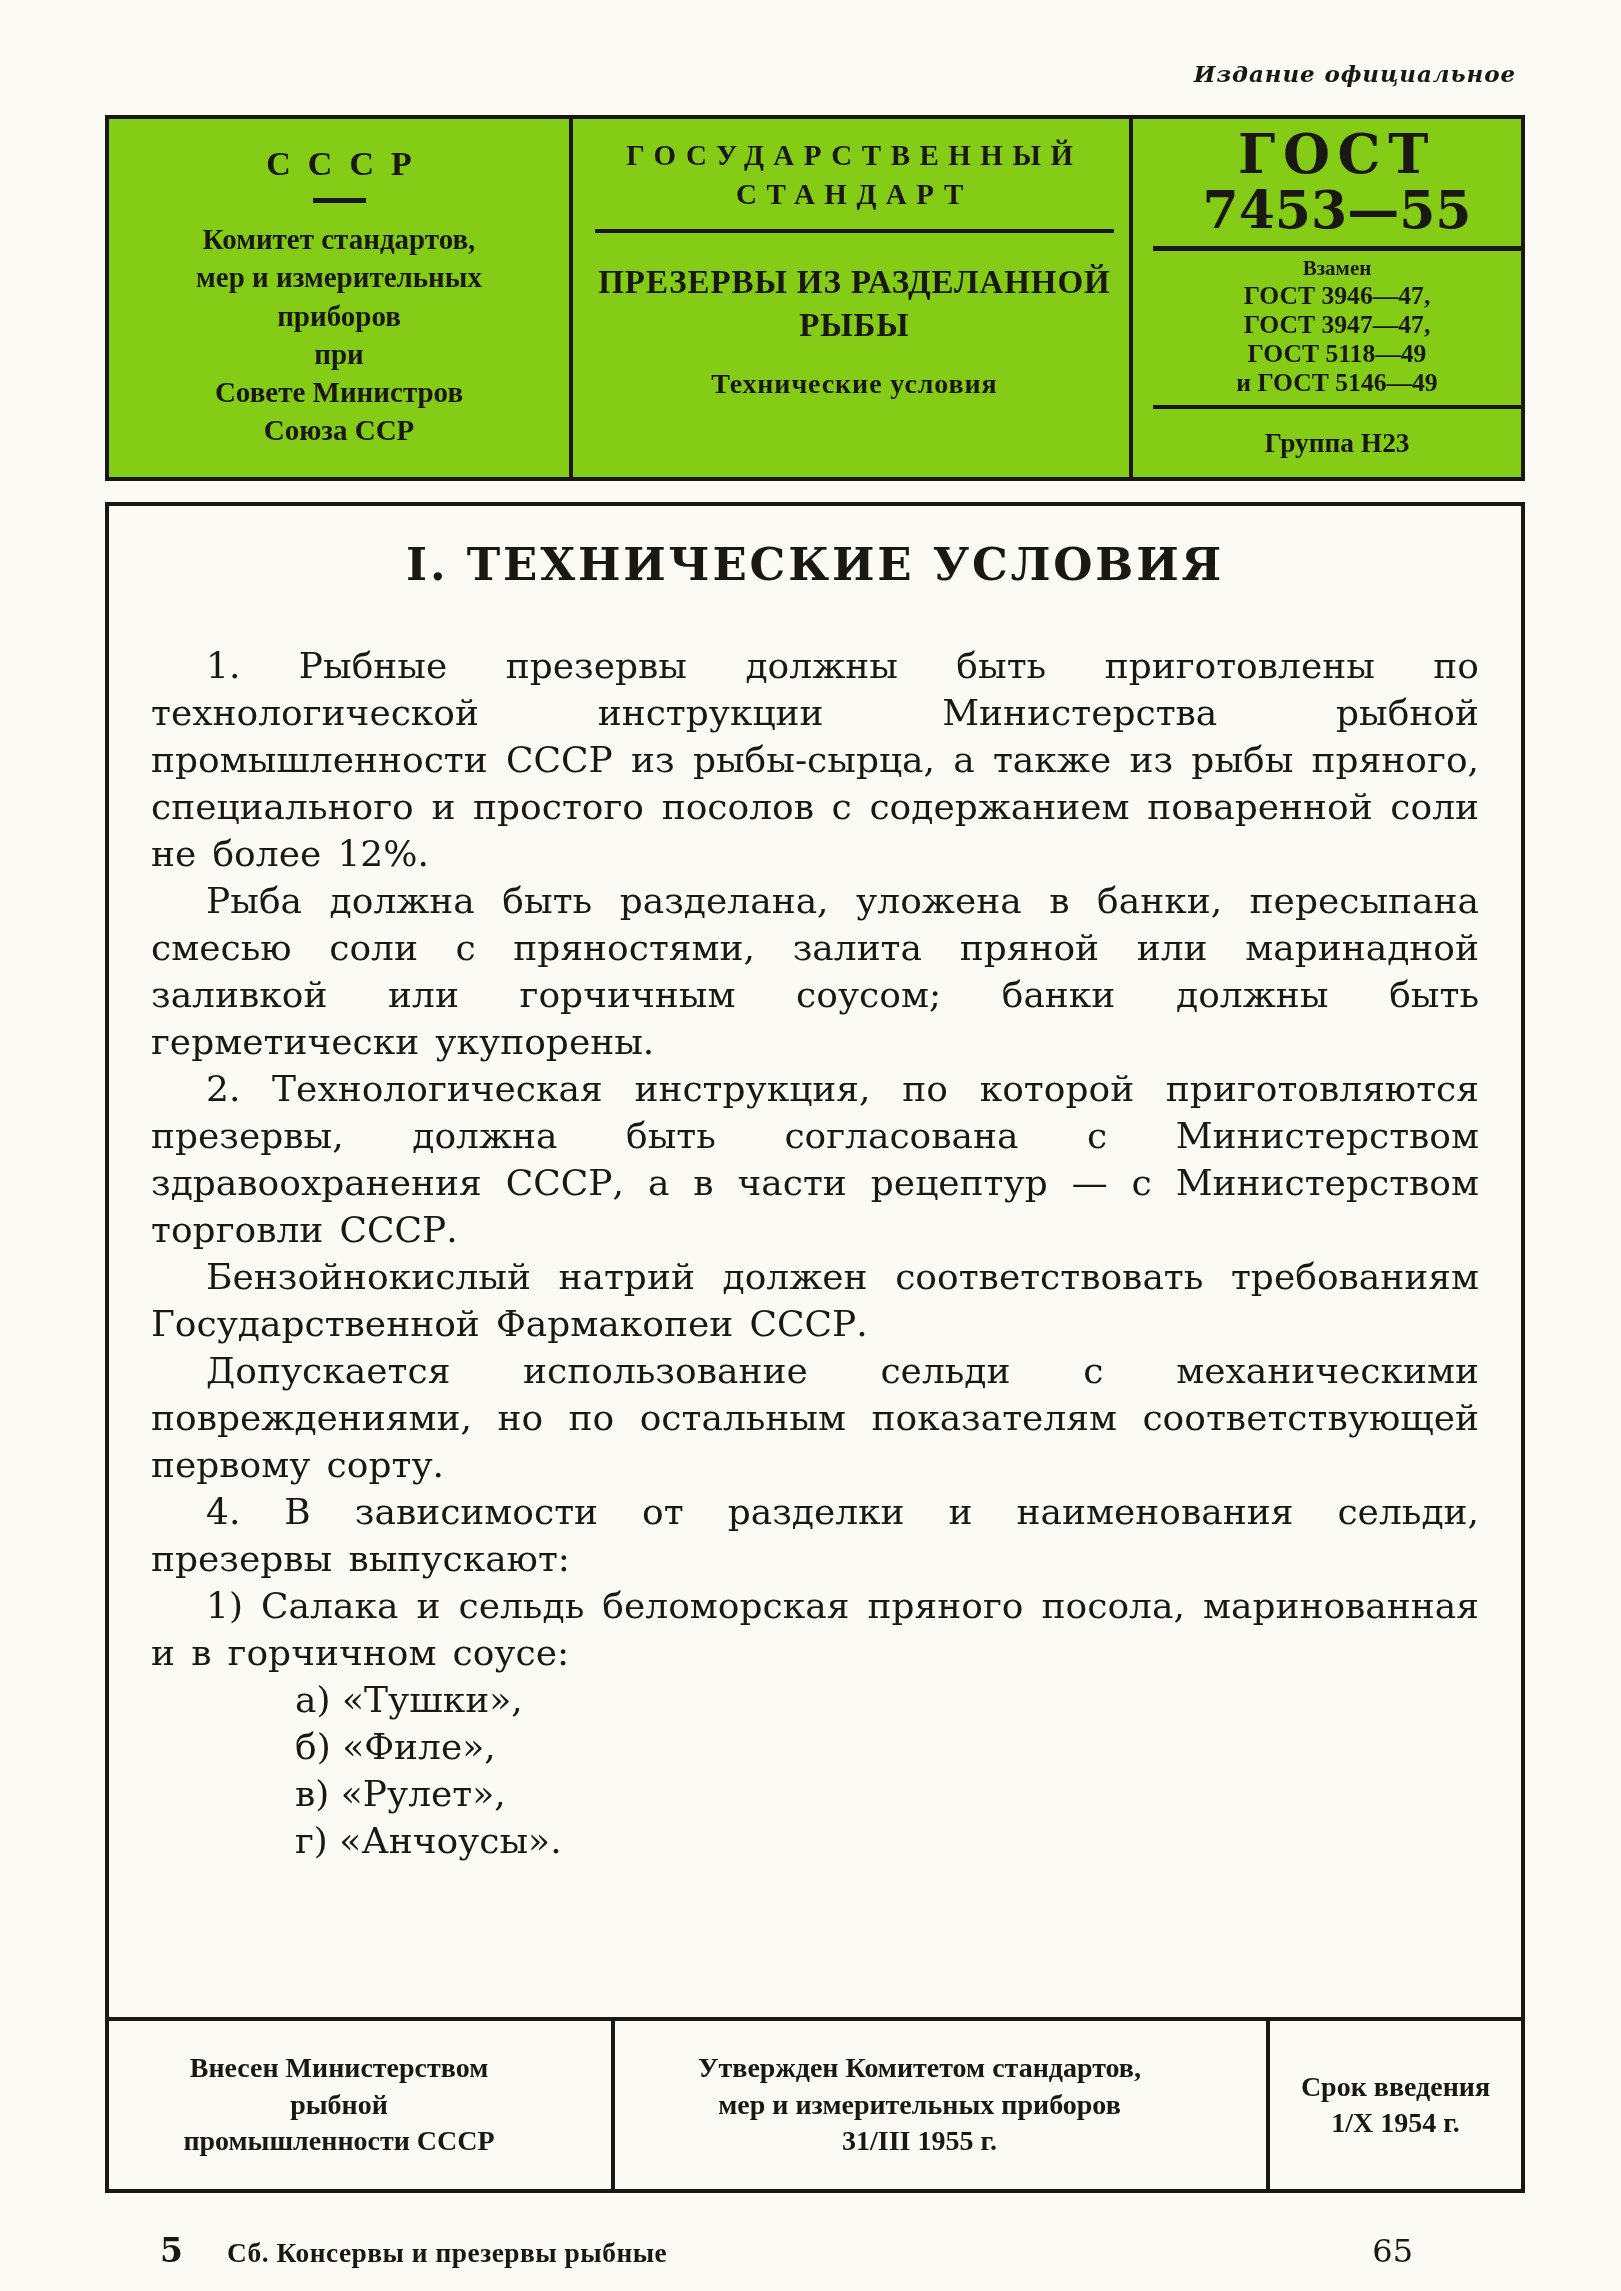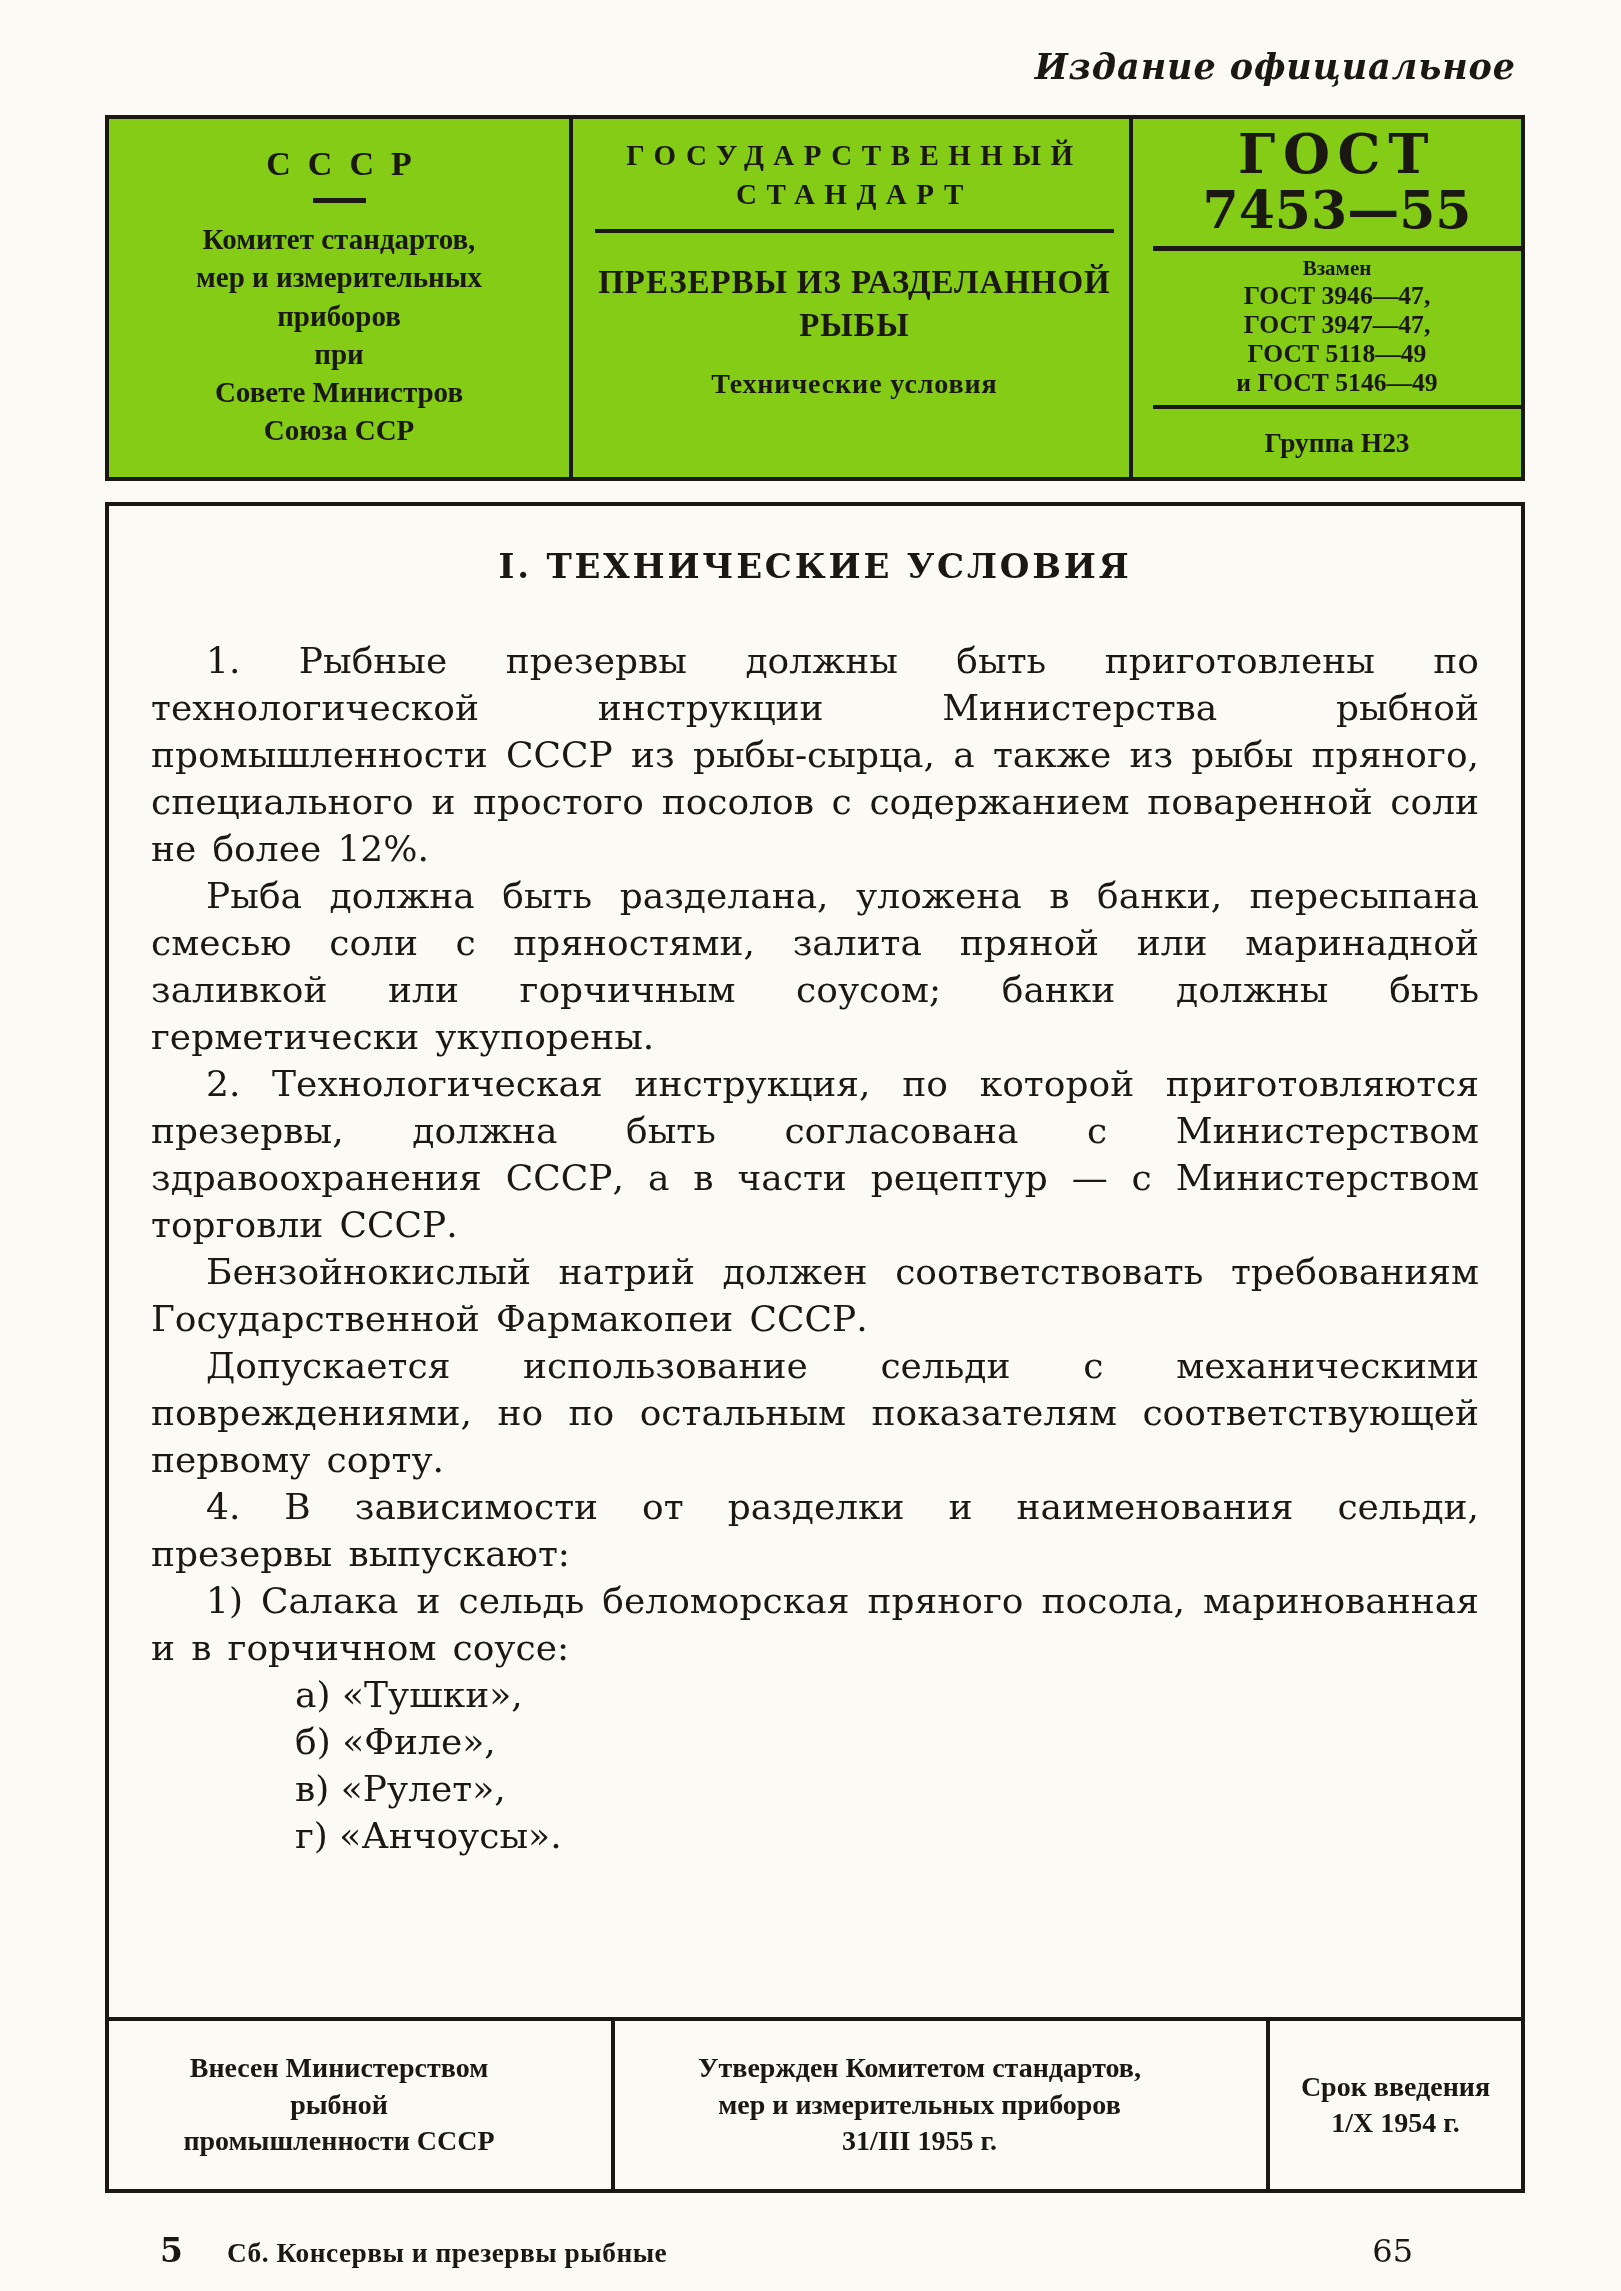--- a/index.html
+++ b/index.html
@@ -6,22 +6,22 @@
   body{
     width:1621px;height:2291px;
     background:#e9e7e0;
     font-family:"DejaVu Serif", serif;
   }
   .sheet{
     position:relative;width:1621px;height:2291px;
     background:#fbfaf5;color:#1b1812;overflow:hidden;
   }
   .edition{
-    position:absolute;top:46px;right:105px;
-    font-size:35px;font-weight:bold;font-style:italic;letter-spacing:0.9px;
+    position:absolute;top:60px;right:105px;
+    font-size:23px;font-weight:bold;font-style:italic;letter-spacing:0.9px;
     font-family:"DejaVu Serif", serif;
   }
   .doc{position:absolute;left:105px;top:115px;width:1420px;}
 
   
   .header-table{
     display:grid;grid-template-columns:460px 560px 1fr;
     border:4.7px solid #1b1812;height:358px;background:#84cc16;
   }
   .cell{padding:13.2px 13.2px;text-align:center;overflow:hidden;}
@@ -64,22 +64,22 @@
     flex:1;display:flex;align-items:center;justify-content:center;
     font-family:"Liberation Serif", serif;font-size:27.4px;font-weight:bold;
   }
 
   
   .main-box{
     border:4.7px solid #1b1812;margin-top:21px;height:1488px;
     padding:23px 42px 0;overflow:hidden;
   }
   .section-title{
-    font-size:34px;font-weight:bold;text-align:center;letter-spacing:2.8px;
-    margin:17px 0 51px;
+    font-size:45px;font-weight:bold;text-align:center;letter-spacing:2.8px;
+    margin:9px 0 51px;
   }
   .main-box p{
     margin:0;font-size:36px;line-height:47px;
     text-align:justify;text-indent:55px;word-spacing:4.7px;
   }
   .list{margin-left:144px;}
   .list div{font-size:36px;line-height:47px;}
 
   
   .approval-table{

